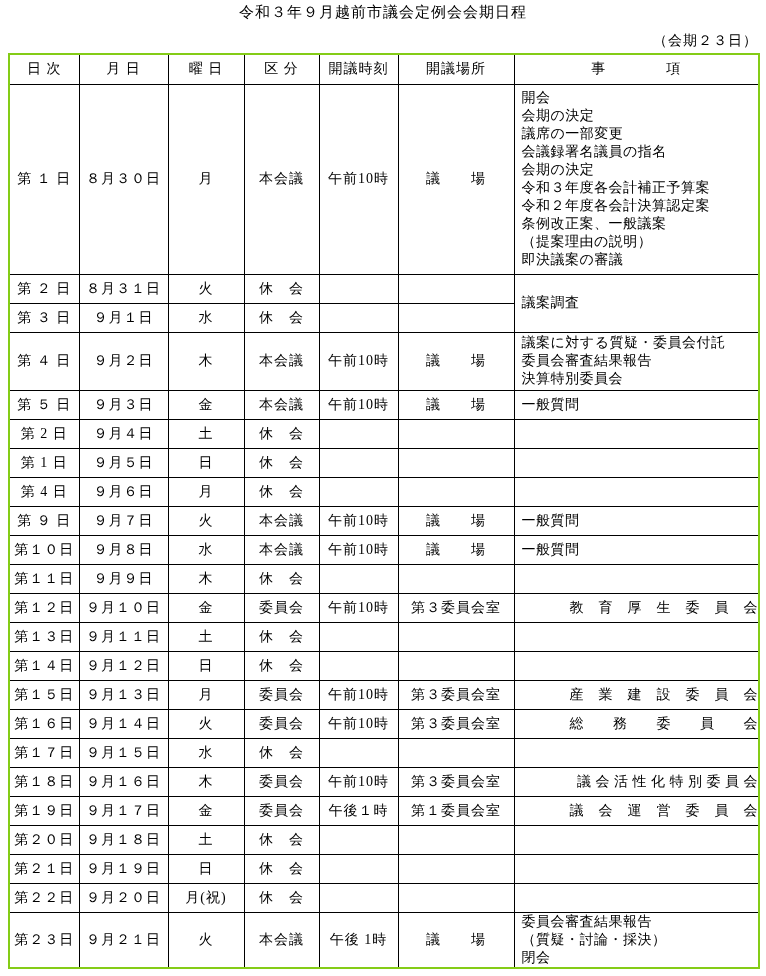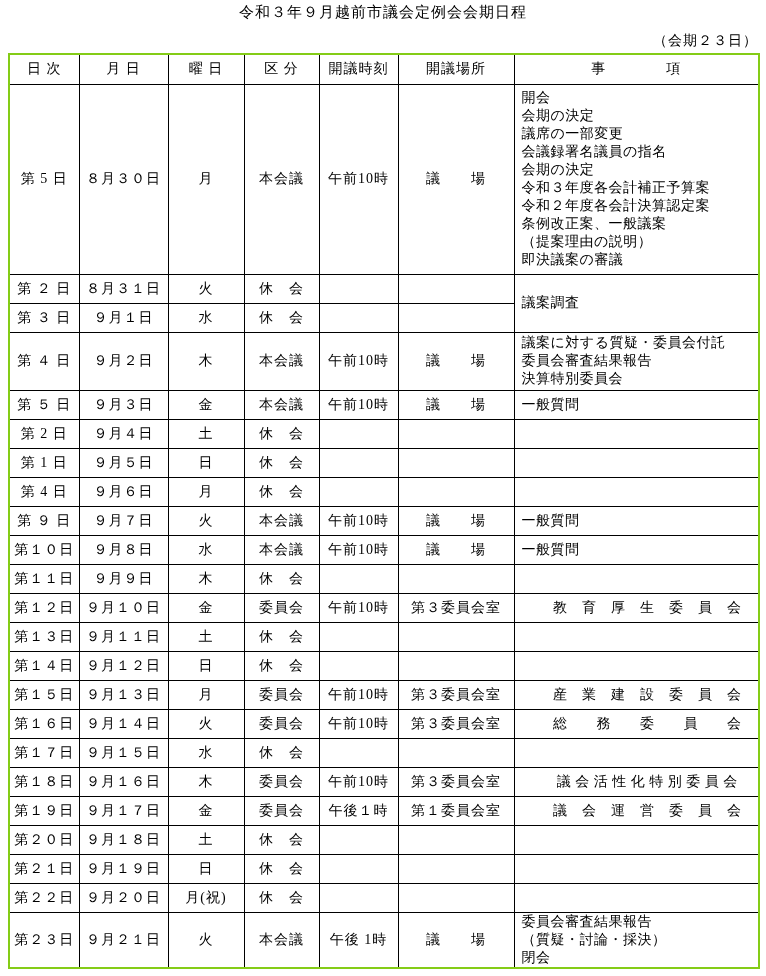--- a/index.html
+++ b/index.html
@@ -28,21 +28,21 @@
   }
   thead tr{height:30px;}
   tbody tr{height:29px;}
   tr.h-tall{height:190px;}
   tr.h-3a{height:58px;}
   tr.h-3b{height:55px;}
   td.items{
     text-align:left;padding-left:7px;line-height:18px;letter-spacing:0.5px;margin-top:12px;
   }
   td.committee{
-    text-align:center;padding-left:22px;letter-spacing:0.5px;
+    text-align:right;padding-left:22px;letter-spacing:0.5px;
   }
 </style>
 </head>
 <body>
 
 <div class="title">令和３年９月越前市議会定例会会期日程</div>
 <div class="session-note">（会期２３日）</div>
 
 <table class="schedule">
   <colgroup>
@@ -60,21 +60,21 @@
       <th>月 日</th>
       <th>曜 日</th>
       <th>区 分</th>
       <th>開議時刻</th>
       <th>開議場所</th>
       <th>事　　　　項</th>
     </tr>
   </thead>
   <tbody>
     <tr class="h-tall">
-      <td>第 5 日</td>
+      <td>第 １ 日</td>
       <td>８月３０日</td>
       <td>月</td>
       <td>本会議</td>
       <td>午前10時</td>
       <td>議　　場</td>
       <td class="items">
         <div>開会</div>
         <div>会期の決定</div>
         <div>議席の一部変更</div>
         <div>会議録署名議員の指名</div>

